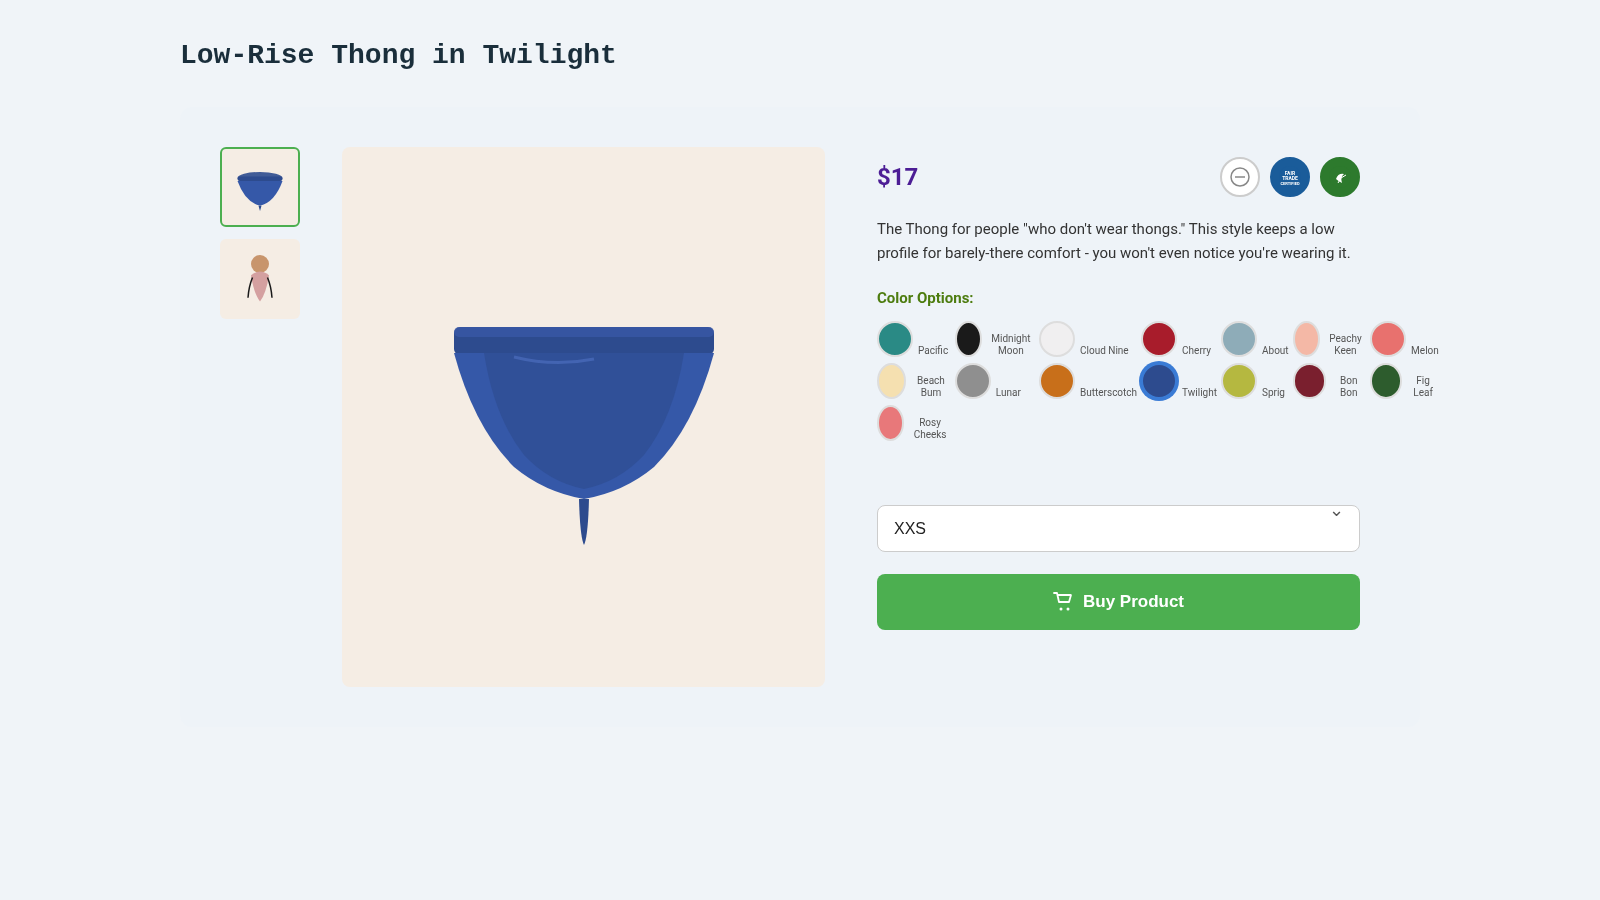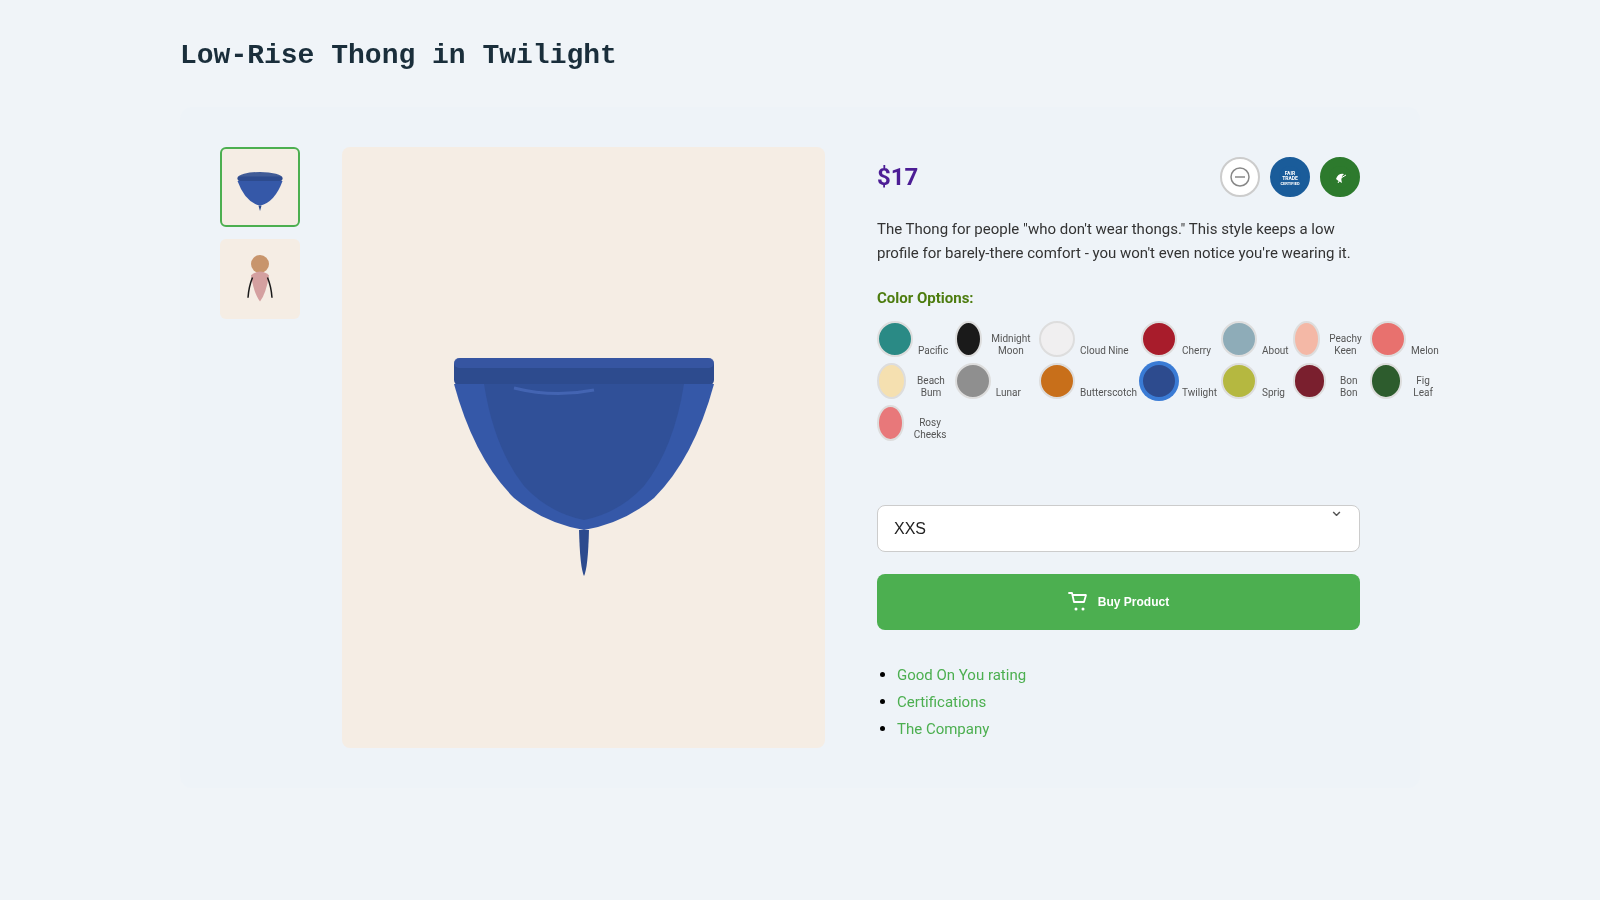--- a/index.html
+++ b/index.html
@@ -187,28 +187,28 @@
       color: #555;
       font-size: 18px;
     }
     .buy-button {
       width: 100%;
       padding: 18px;
       background: #4caf50;
       color: white;
       border: none;
       border-radius: 8px;
-      font-size: 12px;
+      font-size: 17px;
       font-weight: 600;
       cursor: pointer;
       display: flex;
       align-items: center;
       justify-content: center;
       gap: 10px;
-      margin-bottom: 35px;
+      margin-bottom: 28px;
     }
     .about-section .about-title {
       font-size: 15px;
       font-weight: 700;
       color: #1a2e3b;
       margin-bottom: 12px;
     }
     .about-links {
       list-style: disc;
       padding-left: 20px;
@@ -375,22 +375,16 @@
       <button class="buy-button">
         <svg width="20" height="20" viewBox="0 0 20 20" fill="none" xmlns="http://www.w3.org/2000/svg">
           <path d="M1 1h3l2 9h10l2-7H5" stroke="white" stroke-width="1.8" stroke-linecap="round" stroke-linejoin="round"></path>
           <circle cx="8" cy="17" r="1.5" fill="white"></circle>
           <circle cx="15" cy="17" r="1.5" fill="white"></circle>
         </svg>
         <span>Buy Product</span>
       </button>
 
       <div class="about-section">
-        <ul class="about-links" id="about-links">
-
-        <li><a href="#">Good On You rating</a></li>
-            <li><a href="#">Certifications</a></li>
-            <li><a href="#">The Company</a></li>
-          </ul>
       </div>
     </div>
   </div>
 </div>
 
 </body></html>

